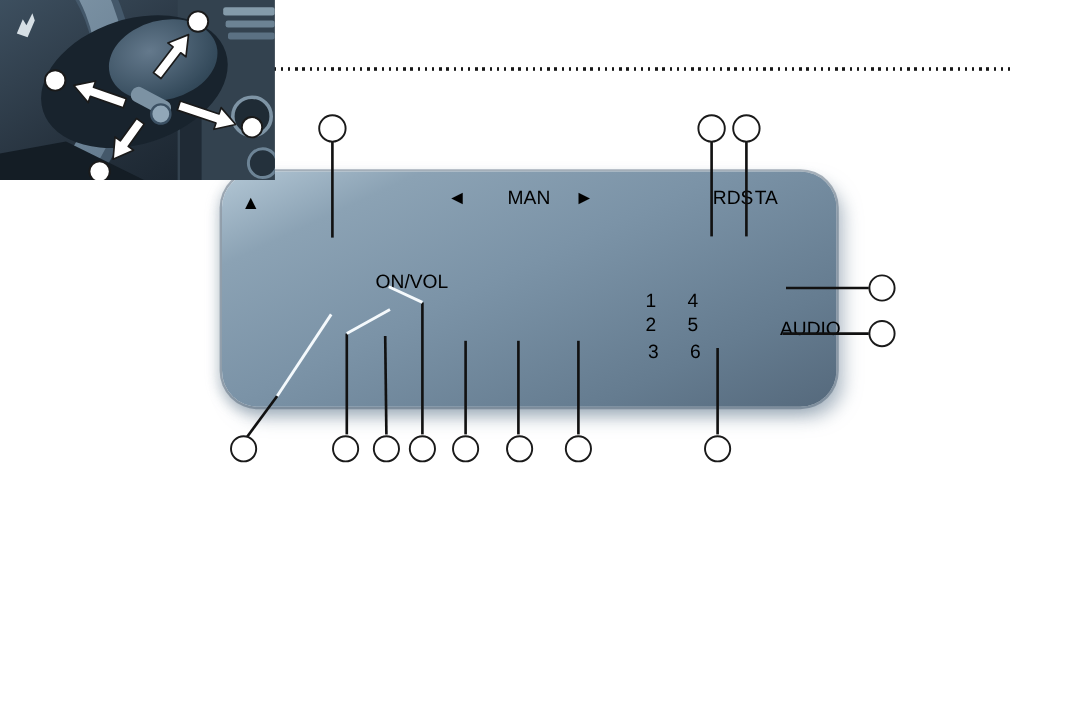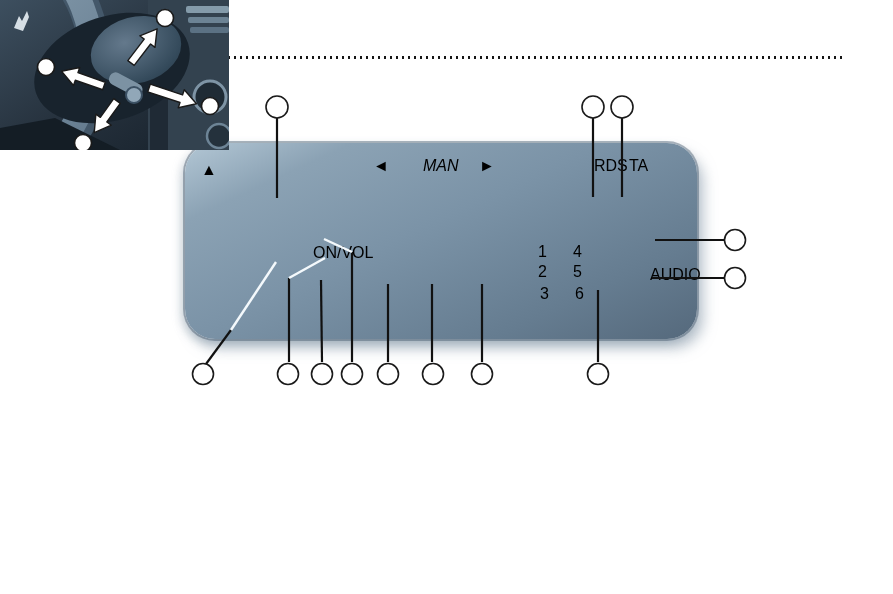--- a/index.html
+++ b/index.html
@@ -89,34 +89,34 @@
 
   <div class="abs radio">
     <div class="abs radio-face">
 
       <div class="abs slot-ridge"></div>
       <div class="abs cd-slot"></div>
 
       <div class="abs small-dot" style="left:54px;top:53px;"></div>
       <div class="abs eject-btn" style=""></div>
 
-      <div class="abs panel-label" style="left:112px;top:87px;text-align:right;">ON/VOL</div>
+      <div class="abs panel-label" style="left:112px;top:70px;text-align:right;">ON/VOL</div>
 
       <div class="abs knob-outer">
         <div class="abs knob-inner"></div>
       </div>
 
       <div class="abs mini-btn" style="left:126px;top:87px;"></div>
       <div class="abs mini-btn" style="left:126px;top:107px;"></div>
       <div class="abs mini-btn" style="left:123px;top:129px;"></div>
 
       <div class="abs display"></div>
 
       <div class="abs bar-btn" style="left:172px;width:46px;">◄</div>
-      <div class="abs bar-btn" style="left:222px;width:52px;font-style:italic;">MAN</div>
+      <div class="abs bar-btn" style="left:222px;width:52px;">MAN</div>
       <div class="abs bar-btn" style="left:278px;width:46px;">►</div>
 
       <div class="abs preset-btn" style="left:337px;top:86px;">1</div>
       <div class="abs preset-btn" style="left:337px;top:106px;">2</div>
       <div class="abs preset-btn" style="left:339px;top:128px;">3</div>
 
       <div class="abs preset-btn" style="left:372px;top:86px;">4</div>
       <div class="abs preset-btn" style="left:372px;top:106px;">5</div>
       <div class="abs preset-btn" style="left:374px;top:128px;">6</div>
 

